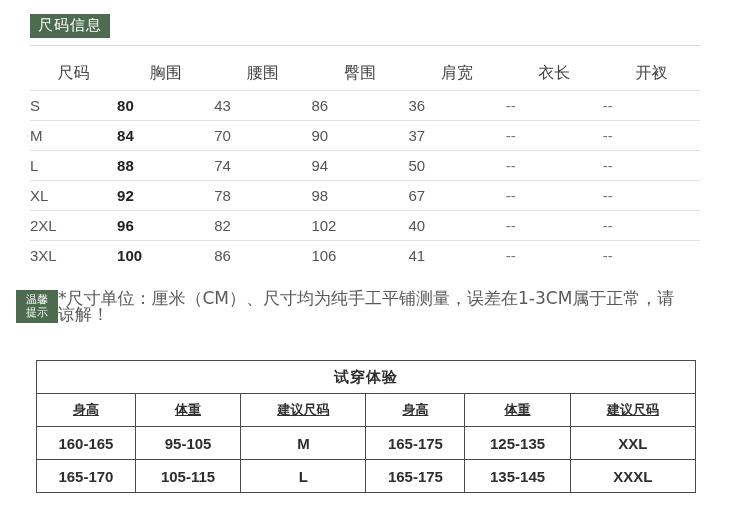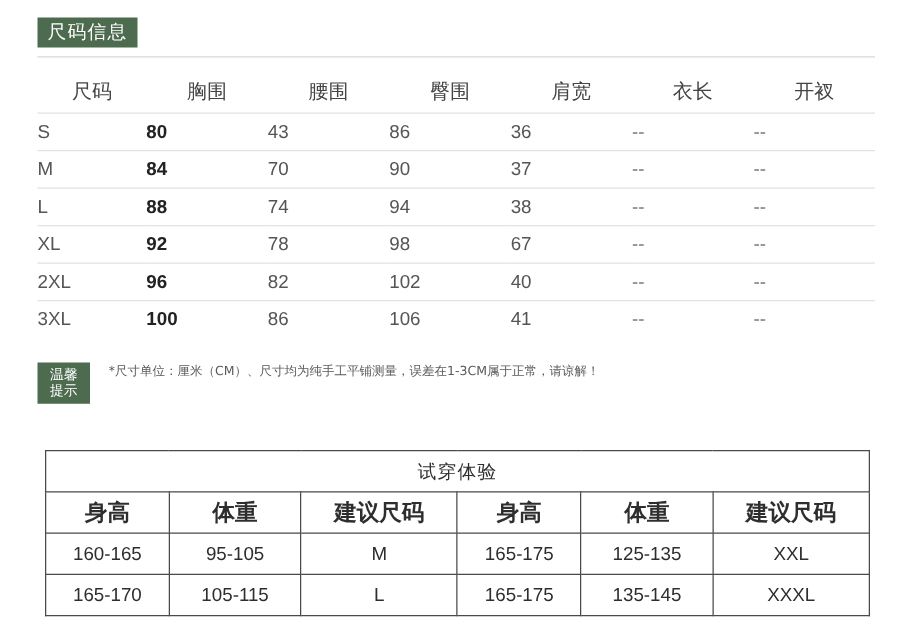--- a/index.html
+++ b/index.html
@@ -93,40 +93,40 @@
   .col-bust   { width: 14.5%; }
   .col-waist  { width: 14.5%; }
   .col-hip    { width: 14.5%; }
   .col-shoulder { width: 14.5%; }
   .col-len    { width: 14.5%; }
   .col-slit   { width: 14.5%; }
 
   
   .note {
     position: absolute;
-    left: 30px;
+    left: 16px;
     top: 290px;
     width: 670px;
     display: flex;
     align-items: flex-start;
   }
   .note-tag {
     flex: 0 0 auto;
     width: 42px;
     background: #4c6b4f;
     color: #ffffff;
     font-size: 11px;
     line-height: 13px;
     text-align: center;
     padding: 3px 0 4px 0;
     font-family: "DejaVu Sans", sans-serif;
   }
   .note-lines {
-    margin-left: 15px;
-    font-size: 10px;
+    margin-left: 0;
+    font-size: 17px;
     color: #5a5a5a;
     line-height: 16px;
     font-family: "DejaVu Sans", sans-serif;
   }
 
   
   .tryon-wrap {
     position: absolute;
     left: 36px;
     top: 360px;
@@ -137,34 +137,35 @@
     border-collapse: collapse;
     border: 1px solid #4a4a4a;
   }
   .tryon-table th,
   .tryon-table td {
     border: 1px solid #4a4a4a;
     text-align: center;
     font-size: 15px;
     color: #2e2e2e;
     height: 30px;
-    font-weight: normal;
+    font-weight: bold;
     font-family: "Liberation Sans", sans-serif;
   }
   .tryon-title {
     font-size: 17px;
     font-weight: bold;
     height: 34px;
     letter-spacing: 1px;
     font-family: "DejaVu Sans", sans-serif;
   }
   .tryon-head th {
     font-weight: bold;
-    font-size: 18px;
-    font-family: "DejaVu Sans", sans-serif;
+    font-size: 13px;
+    font-family: "DejaVu Sans", sans-serif;
+    text-decoration: underline;
   }
   .tw-h { width: 15%; }
   .tw-w { width: 16%; }
   .tw-s { width: 19%; }
 </style>
 </head>
 <body>
 
 <div class="page">
 
@@ -202,21 +203,21 @@
         <td>90</td>
         <td>37</td>
         <td class="dash">--</td>
         <td class="dash">--</td>
       </tr>
       <tr class="data-row">
         <td>L</td>
         <td class="strong">88</td>
         <td>74</td>
         <td>94</td>
-        <td>38</td>
+        <td>50</td>
         <td class="dash">--</td>
         <td class="dash">--</td>
       </tr>
       <tr class="data-row">
         <td>XL</td>
         <td class="strong">92</td>
         <td>78</td>
         <td>98</td>
         <td>67</td>
         <td class="dash">--</td>

